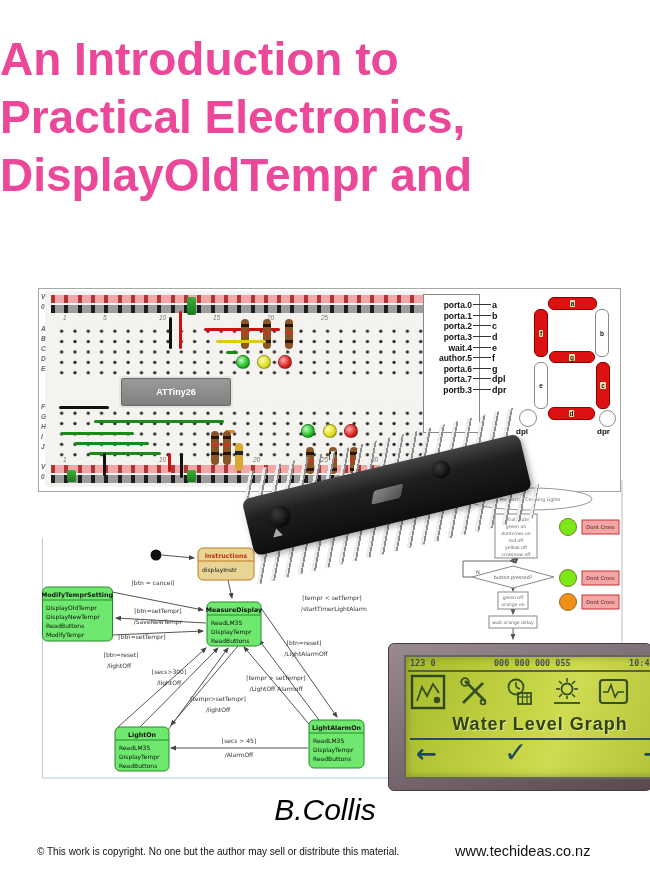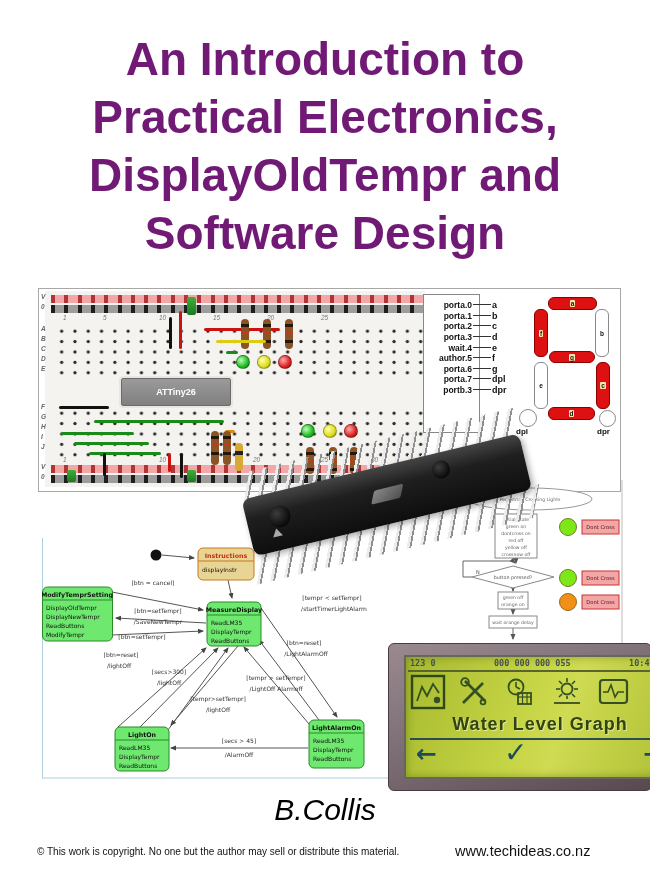--- a/index.html
+++ b/index.html
@@ -1,20 +1,20 @@
 <!DOCTYPE html>
 <html><head>
 <meta charset="utf-8">
 <style>
   html,body{margin:0;padding:0;background:#fff;}
   .page{position:relative;width:650px;height:888px;background:#fff;overflow:hidden;
         font-family:"Liberation Sans",sans-serif;}
   
-  .title{position:absolute;top:30px;left:0;width:650px;text-align:center;
-         font-weight:bold;font-size:46px;line-height:58px;color:#701a75;letter-spacing:0px;}
+  .title{position:absolute;top:30px;left:0;width:650px;text-align:left;
+         font-weight:bold;font-size:46px;line-height:58px;color:#ec4899;letter-spacing:0px;}
   
   .bb{position:absolute;left:38px;top:288px;width:581px;height:202px;border:1px solid #a8a8a8;background:#fff;z-index:1;}
   .bb-board{position:absolute;left:6px;top:2px;width:380px;height:196px;background:#f4f3f0;}
   .rail{position:absolute;left:12px;width:372px;height:8px;}
   .rail.v{background-color:#f2a8a8;background-image:repeating-linear-gradient(90deg,#b23434 0 4px,rgba(0,0,0,0) 4px 13.3px);}
   .rail.z{background-color:#9d9d9d;background-image:repeating-linear-gradient(90deg,#1e1e1e 0 4px,rgba(0,0,0,0) 4px 13.3px);}
   .holes{position:absolute;left:12px;width:372px;height:52px;
          background-image:radial-gradient(circle,#2a2a2a 1.3px,rgba(0,0,0,.12) 1.8px,rgba(0,0,0,0) 2.3px);
          background-size:13.3px 10.4px;background-position:4px 3px;}
   .bbletter{position:absolute;left:2px;font-size:6.5px;color:#666;font-weight:bold;line-height:8px;}
@@ -91,21 +91,20 @@
 </style>
 </head>
 <body>
 
 <div class="page">
 
   <div class="title">
     <div>An Introduction to</div>
     <div>Practical Electronics,</div>
     <div>DisplayOldTempr and</div>
-    <div>Software Design</div>
   </div>
 
   <div class="bb">
     <div class="bb-board"></div>
     <div class="rail v" style="top:6px"></div>
     <div class="rail z" style="top:16px"></div>
     <div class="holes" style="top:34px"></div>
     <div class="holes" style="top:116px"></div>
     <div class="rail v" style="top:176px"></div>
     <div class="rail z" style="top:186px"></div>

